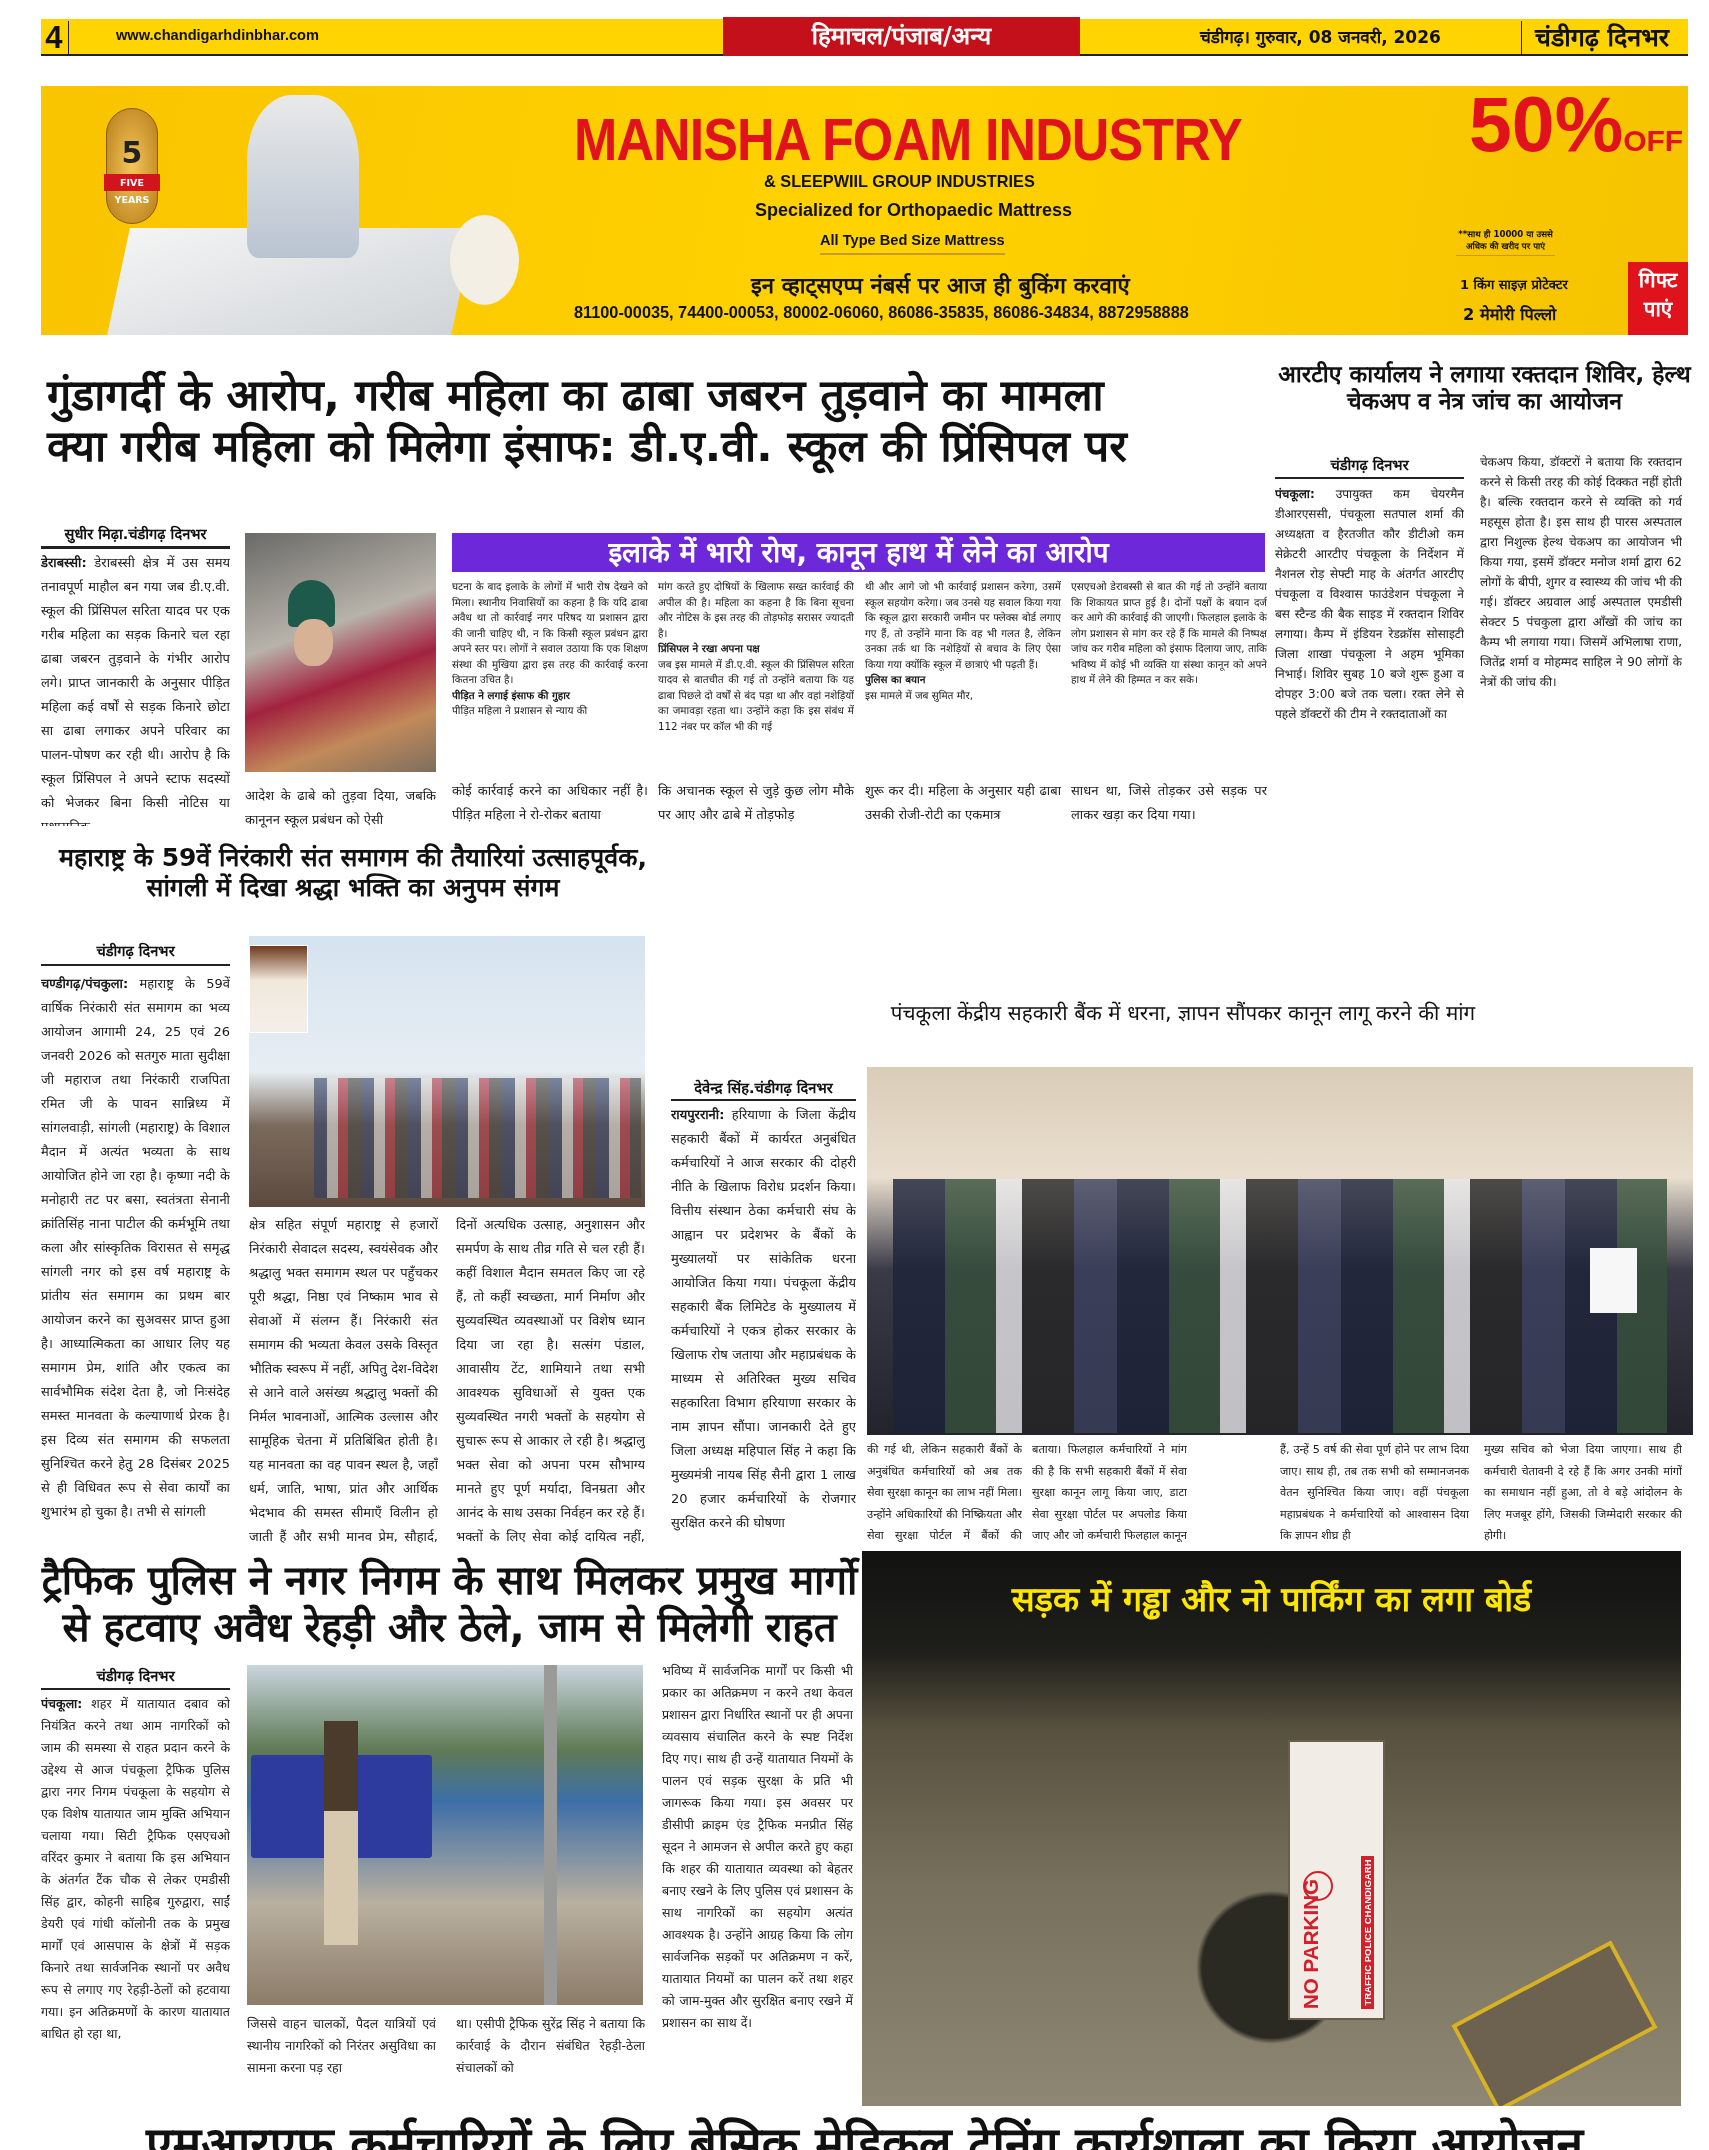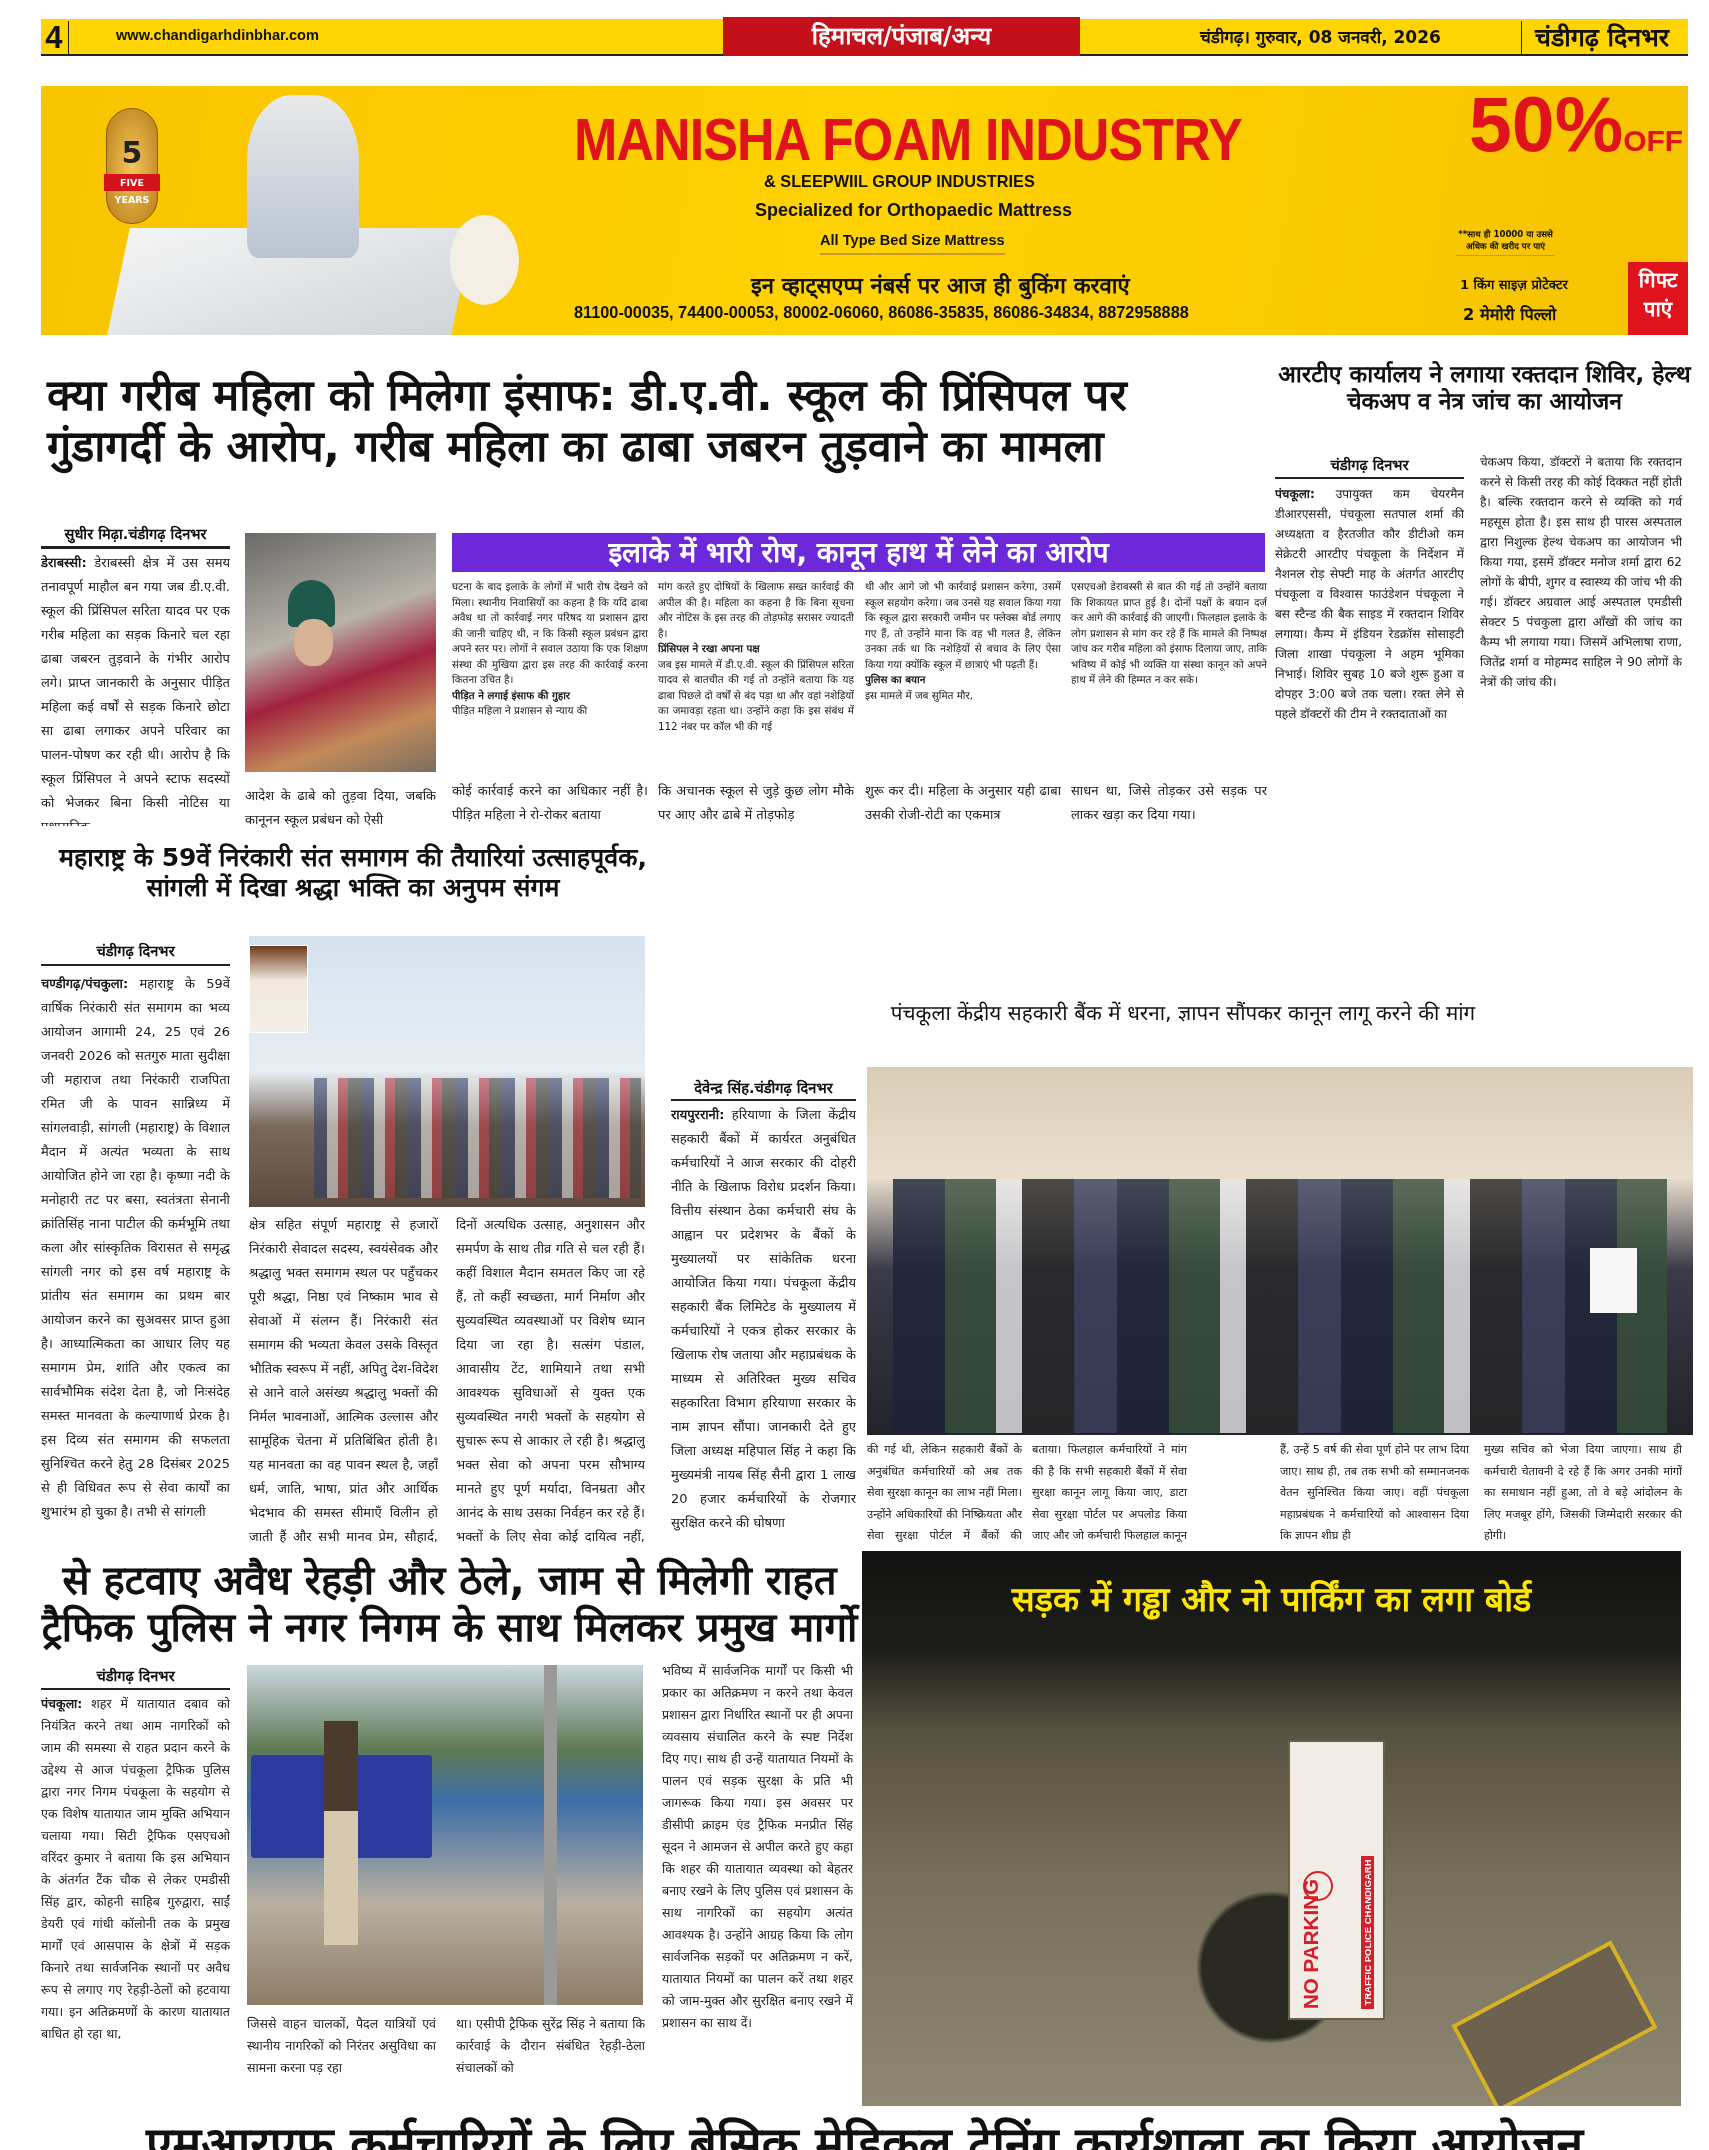--- a/index.html
+++ b/index.html
@@ -68,22 +68,22 @@
   <div class="abs ad-sub4">इन व्हाट्सएप्प नंबर्स पर आज ही बुकिंग करवाएं</div>
   <div class="abs ad-phones">81100-00035, 74400-00053, 80002-06060, 86086-35835, 86086-34834, 8872958888</div>
   <div class="abs ad-off"><span>50%</span><small>OFF</small></div>
   <div class="abs ad-cond">**साथ ही 10000 या उससे अधिक की खरीद पर पाएं</div>
   <div class="abs ad-gift1">1 किंग साइज़ प्रोटेक्टर</div>
   <div class="abs ad-gift2">2 मेमोरी पिल्लो</div>
   <div class="abs ad-giftbox">गिफ्ट पाएं</div>
 </div>
 
 <div class="abs hl" style="left:47px;top:370px;width:1213px;font-size:43px;">
+  <div>गुंडागर्दी के आरोप, गरीब महिला का ढाबा जबरन तुड़वाने का मामला</div>
   <div>क्या गरीब महिला को मिलेगा इंसाफ: डी.ए.वी. स्कूल की प्रिंसिपल पर</div>
-  <div>गुंडागर्दी के आरोप, गरीब महिला का ढाबा जबरन तुड़वाने का मामला</div>
 </div>
 <div class="abs byline" style="left:41px;top:523px;width:189px;">सुधीर मिढ़ा.चंडीगढ़ दिनभर</div>
 <div class="abs rule" style="left:41px;top:546px;width:189px;"></div>
 <div class="abs col" style="left:41px;top:551px;width:189px;height:275px;"><b>डेराबस्सी:</b> <span>डेराबस्सी क्षेत्र में उस समय तनावपूर्ण माहौल बन गया जब डी.ए.वी. स्कूल की प्रिंसिपल सरिता यादव पर एक गरीब महिला का सड़क किनारे चल रहा ढाबा जबरन तुड़वाने के गंभीर आरोप लगे। प्राप्त जानकारी के अनुसार पीड़ित महिला कई वर्षों से सड़क किनारे छोटा सा ढाबा लगाकर अपने परिवार का पालन-पोषण कर रही थी। आरोप है कि स्कूल प्रिंसिपल ने अपने स्टाफ सदस्यों को भेजकर बिना किसी नोटिस या प्रशासनिक</span></div>
 <div class="abs photo" style="left:245px;top:533px;width:191px;height:239px;background:linear-gradient(160deg,#6a6a68,#b8b3aa 40%,#a2223f 60%,#c28a5a 80%,#7d6e5e);">
   <div class="abs" style="left:43px;top:47px;width:47px;height:47px;background:#1d5a4c;border-radius:50% 50% 10% 10%;"></div>
   <div class="abs" style="left:49px;top:86px;width:39px;height:47px;background:#d8b294;border-radius:45%;"></div>
 </div>
 <div class="abs col" style="left:245px;top:784px;width:191px;height:47px;">आदेश के ढाबे को तुड़वा दिया, जबकि कानूनन स्कूल प्रबंधन को ऐसी</div>
 <div class="abs blackbar" style="left:452px;top:533px;width:813px;height:39px;font-size:28px;line-height:39px;">इलाके में भारी रोष, कानून हाथ में लेने का आरोप</div>
@@ -134,22 +134,22 @@
 <div class="abs photo" style="left:867px;top:1067px;width:826px;height:368px;background:linear-gradient(180deg,#d9cdb8 0%,#eadfce 30%,#3b3b48 55%,#22232b 100%);">
   <div class="abs" style="left:26px;top:112px;width:774px;height:254px;background:repeating-linear-gradient(90deg,#1c2239 0 52px,#36503b 52px 103px,#e8e8ea 103px 129px,#262626 129px 181px,#3a3f5c 181px 224px);opacity:0.8;"></div>
   <div class="abs" style="left:723px;top:181px;width:47px;height:65px;background:#f7f7f7;"></div>
 </div>
 <div class="abs col" style="left:867px;top:1439px;width:155px;height:110px;font-size:11.2px;line-height:21.5px;">की गई थी, लेकिन सहकारी बैंकों के अनुबंधित कर्मचारियों को अब तक सेवा सुरक्षा कानून का लाभ नहीं मिला। उन्होंने अधिकारियों की निष्क्रियता और सेवा सुरक्षा पोर्टल में बैंकों की अनुपस्थिति को गलत</div>
 <div class="abs col" style="left:1032px;top:1439px;width:155px;height:110px;font-size:11.2px;line-height:21.5px;">बताया। फिलहाल कर्मचारियों ने मांग की है कि सभी सहकारी बैंकों में सेवा सुरक्षा कानून लागू किया जाए, डाटा सेवा सुरक्षा पोर्टल पर अपलोड किया जाए और जो कर्मचारी फिलहाल कानून के दायरे से बाहर</div>
 <div class="abs col" style="left:1280px;top:1439px;width:189px;height:110px;font-size:11.2px;line-height:21.5px;">हैं, उन्हें 5 वर्ष की सेवा पूर्ण होने पर लाभ दिया जाए। साथ ही, तब तक सभी को सम्मानजनक वेतन सुनिश्चित किया जाए। वहीं पंचकूला महाप्रबंधक ने कर्मचारियों को आश्वासन दिया कि ज्ञापन शीघ्र ही</div>
 <div class="abs col" style="left:1484px;top:1439px;width:198px;height:110px;font-size:11.2px;line-height:21.5px;">मुख्य सचिव को भेजा दिया जाएगा। साथ ही कर्मचारी चेतावनी दे रहे हैं कि अगर उनकी मांगों का समाधान नहीं हुआ, तो वे बड़े आंदोलन के लिए मजबूर होंगे, जिसकी जिम्मेदारी सरकार की होगी।</div>
 
 <div class="abs hl" style="left:41px;top:1557px;width:817px;font-size:40px;text-align:center;">
+  <div>ट्रैफिक पुलिस ने नगर निगम के साथ मिलकर प्रमुख मार्गो</div>
   <div>से हटवाए अवैध रेहड़ी और ठेले, जाम से मिलेगी राहत</div>
-  <div>ट्रैफिक पुलिस ने नगर निगम के साथ मिलकर प्रमुख मार्गो</div>
 </div>
 <div class="abs byline" style="left:41px;top:1665px;width:189px;">चंडीगढ़ दिनभर</div>
 <div class="abs rule" style="left:41px;top:1688px;width:189px;height:1.7px;"></div>
 <div class="abs col" style="left:41px;top:1693px;width:189px;height:413px;font-size:12.5px;line-height:22px;"><b>पंचकूला:</b> <span>शहर में यातायात दबाव को नियंत्रित करने तथा आम नागरिकों को जाम की समस्या से राहत प्रदान करने के उद्देश्य से आज पंचकूला ट्रैफिक पुलिस द्वारा नगर निगम पंचकूला के सहयोग से एक विशेष यातायात जाम मुक्ति अभियान चलाया गया। सिटी ट्रैफिक एसएचओ वरिंदर कुमार ने बताया कि इस अभियान के अंतर्गत टैंक चौक से लेकर एमडीसी सिंह द्वार, कोहनी साहिब गुरुद्वारा, साईं डेयरी एवं गांधी कॉलोनी तक के प्रमुख मार्गों एवं आसपास के क्षेत्रों में सड़क किनारे तथा सार्वजनिक स्थानों पर अवैध रूप से लगाए गए रेहड़ी-ठेलों को हटवाया गया। इन अतिक्रमणों के कारण यातायात बाधित हो रहा था,</span></div>
 <div class="abs photo" style="left:247px;top:1665px;width:396px;height:340px;background:linear-gradient(180deg,#c9d6df 0%,#5f7a55 25%,#3d6ea8 40%,#b9b0a0 70%,#8c7c68 100%);">
   <div class="abs" style="left:4.3px;top:90px;width:181px;height:103px;background:#2d3a9e;border-radius:3.4px;"></div>
   <div class="abs" style="left:77px;top:56px;width:34px;height:224px;background:linear-gradient(#4a3b2d 40%,#d6c9b0 40%);"></div>
   <div class="abs" style="left:297px;top:0;width:13px;height:340px;background:#9a9a98;"></div>
 </div>
 <div class="abs col" style="left:247px;top:2013px;width:189px;height:95px;font-size:12.5px;line-height:22px;">जिससे वाहन चालकों, पैदल यात्रियों एवं स्थानीय नागरिकों को निरंतर असुविधा का सामना करना पड़ रहा</div>

